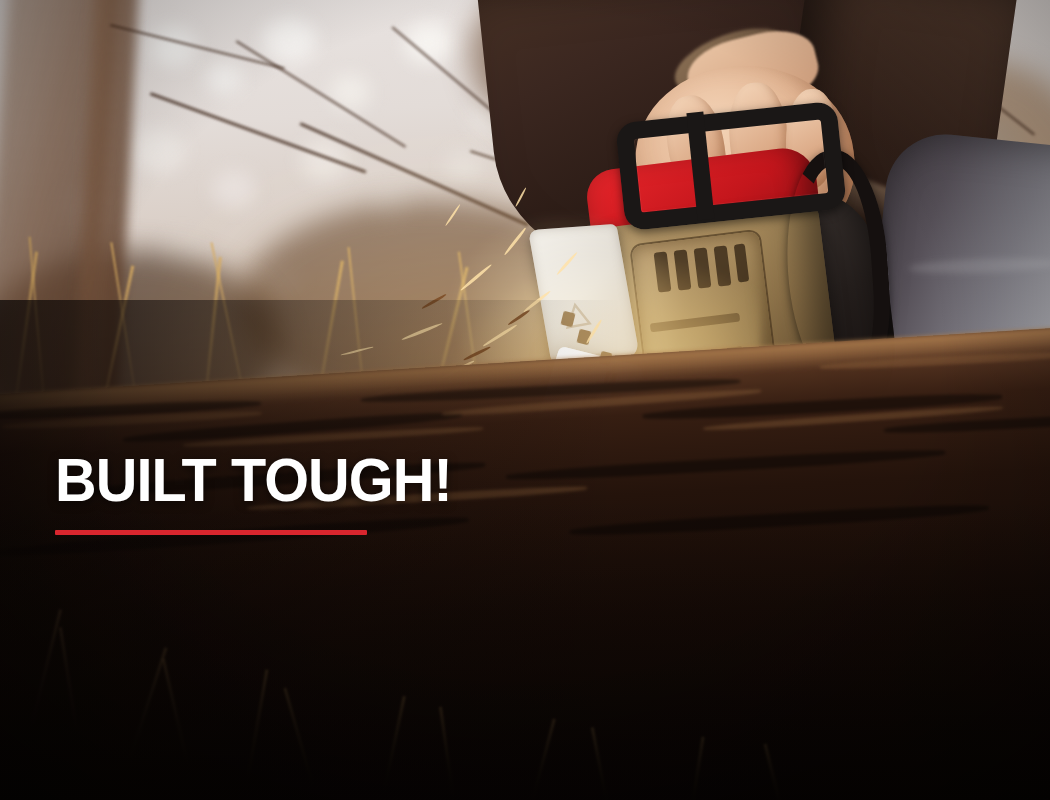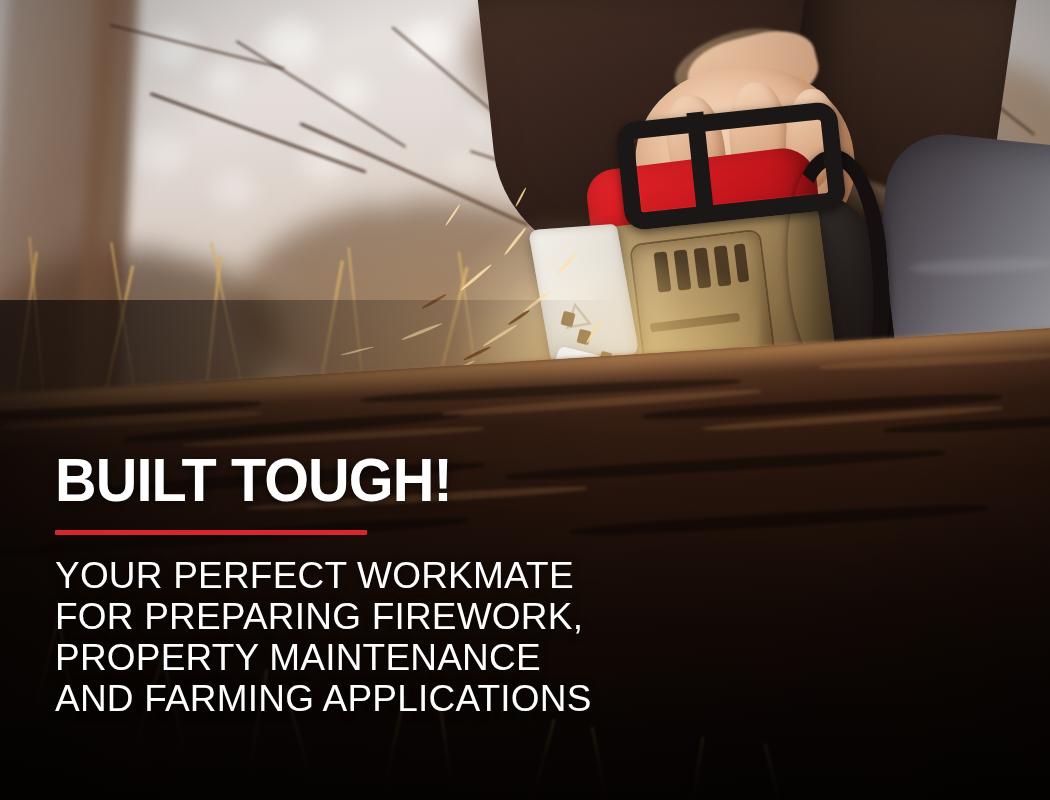--- a/index.html
+++ b/index.html
@@ -649,21 +649,15 @@
     <div class="litter" style="left:780px;top:742px;width:2.6px;height:68px;transform:rotate(-14deg)"></div>
   </div>
 
   <div class="left-fade"></div>
   <div class="bottom-fade"></div>
   <div class="vignette"></div>
 
   <div class="copy">
     <div class="headline">BUILT TOUGH!</div>
     <div class="rule" style="background: rgb(217, 38, 46);"></div>
-    <div class="sub">
-      <div>YOUR PERFECT WORKMATE</div>
-      <div>FOR PREPARING FIREWORK,</div>
-      <div>PROPERTY MAINTENANCE</div>
-      <div>AND FARMING APPLICATIONS</div>
-    </div>
   </div>
 
 </div>
 
 </body></html>

